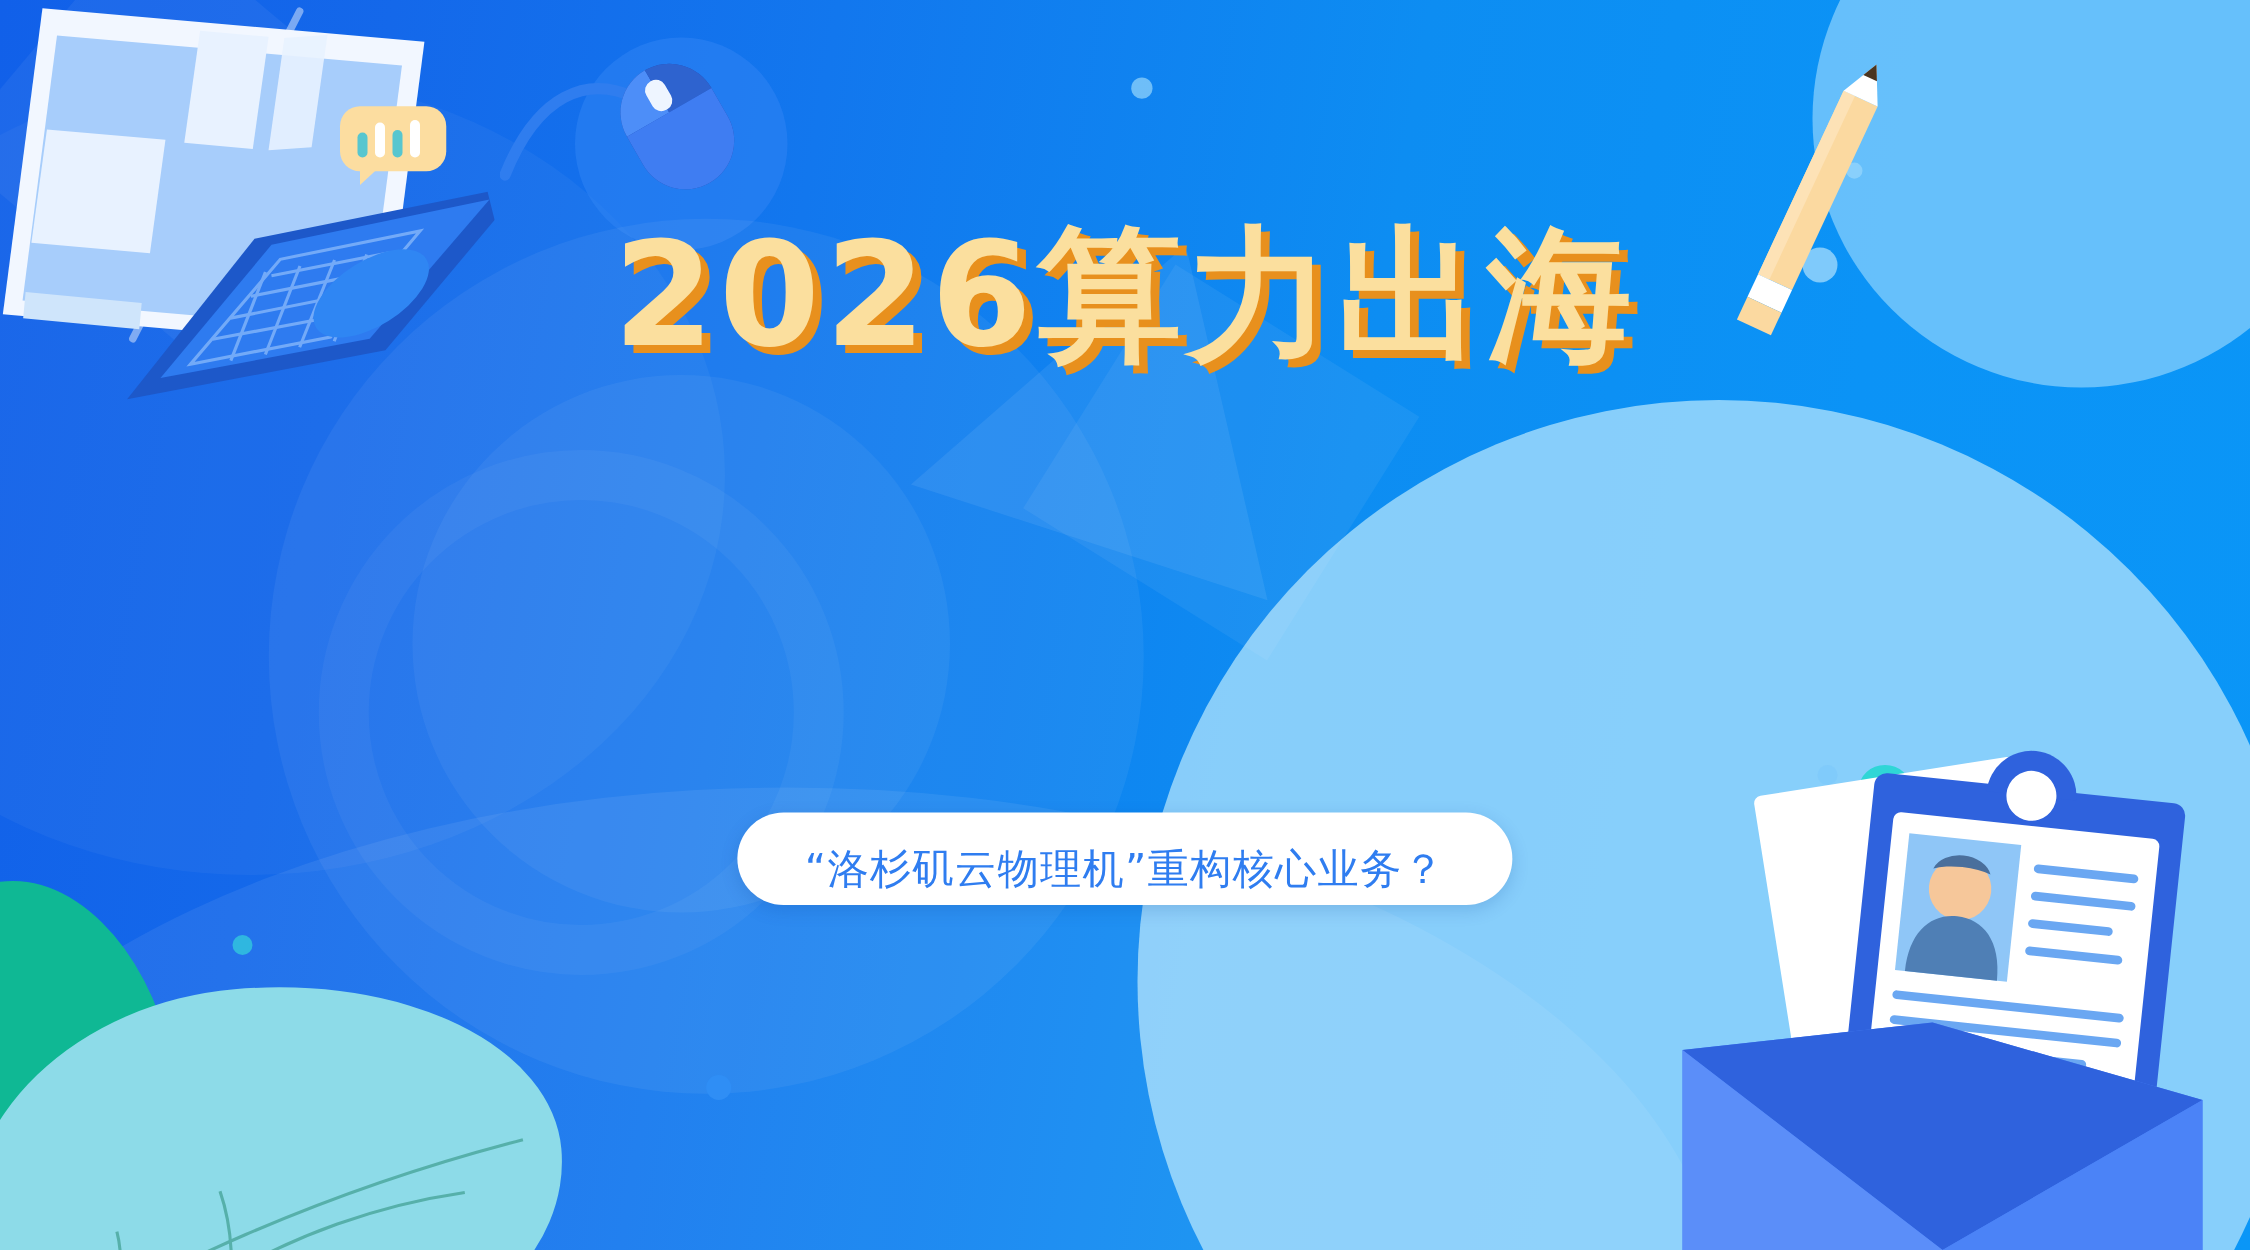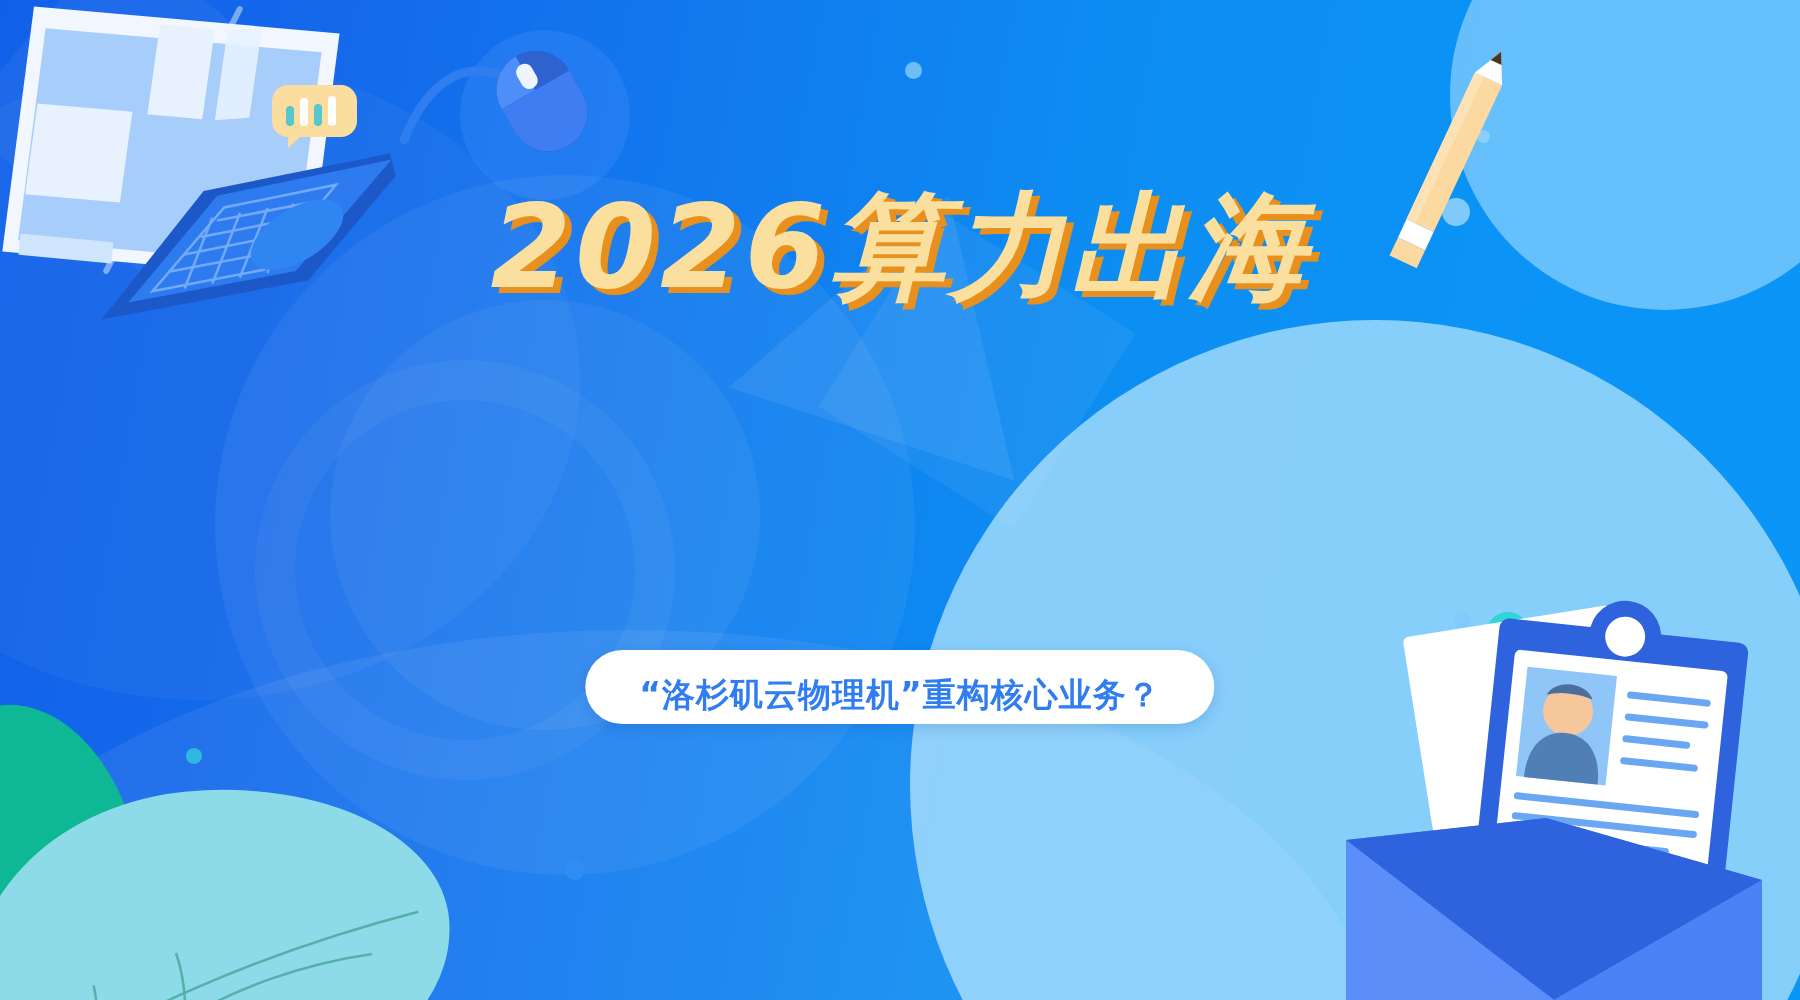--- a/index.html
+++ b/index.html
@@ -78,45 +78,44 @@
       background:#8ddbe8;border-radius:48% 52% 40% 60% / 62% 50% 50% 38%;
       transform:rotate(-5deg);}
 
   
   .env-wrap{position:absolute;bottom:-20px;right:20px;width:470px;height:430px;}
 
   
   .textblock{position:absolute;left:0;top:0;width:1800px;height:1000px;}
 
   .line1{
-    position:absolute;top:189px;left:50%;transform:translateX(-50%);
+    position:absolute;top:179px;left:50%;transform:translateX(-50%);
     white-space:nowrap;
     font-family:"DejaVu Sans","Liberation Sans",sans-serif;
     font-size:116px;line-height:1;font-weight:700;letter-spacing:4px;
     color:#fbdf9e;
     text-shadow:7px 6px 0 #e8901d;
-    font-style:italic;
   }
   .line2{
     position:absolute;top:348px;left:50%;transform:translateX(-50%);
     white-space:nowrap;
     font-family:"DejaVu Sans","Liberation Sans",sans-serif;
     font-size:150px;line-height:1;font-weight:700;letter-spacing:2px;
     color:#ffffff;
     text-shadow:9px 8px 0 #1a56c8;
   }
   .pill{
     position:absolute;top:650px;left:50%;transform:translateX(-50%);
     height:74px;padding:0 54px;border-radius:40px;background:#ffffff;
     display:flex;align-items:center;justify-content:center;
     box-shadow:0 4px 14px rgba(10,60,150,.18);
   }
   .pill span{
     font-family:"DejaVu Sans","Liberation Sans",sans-serif;
-    font-size:33px;font-weight:700;color:#2f7df0;letter-spacing:1px;white-space:nowrap;margin-top:16px;
+    font-size:33px;font-weight:400;color:#2f7df0;letter-spacing:1px;white-space:nowrap;margin-top:16px;
   }
 </style>
 </head>
 <body>
 
 <div id="banner">
 
   <div class="shape swoosh2"></div>
   <div class="shape circ-tr"></div>
   <div class="shape circ-br"></div>

